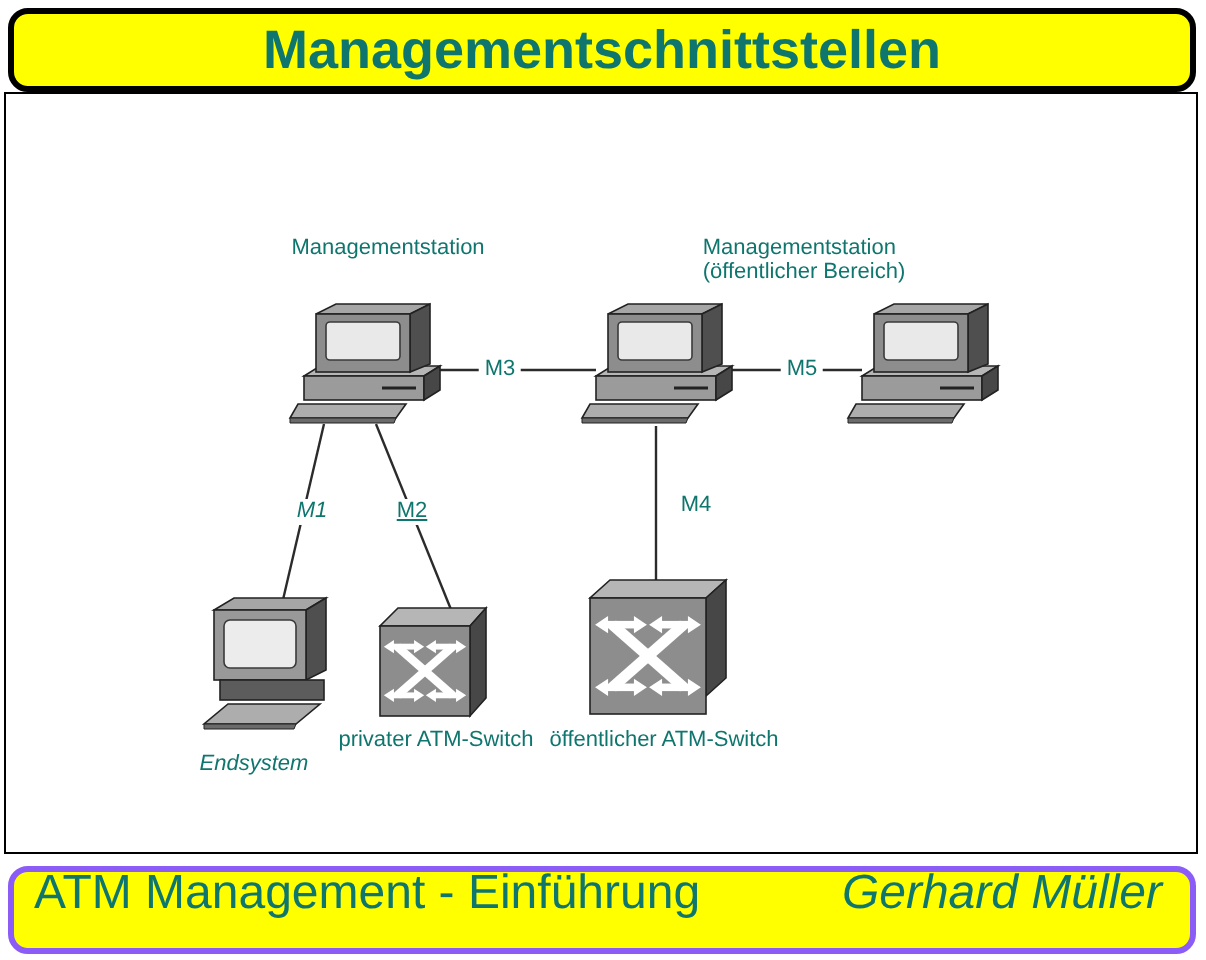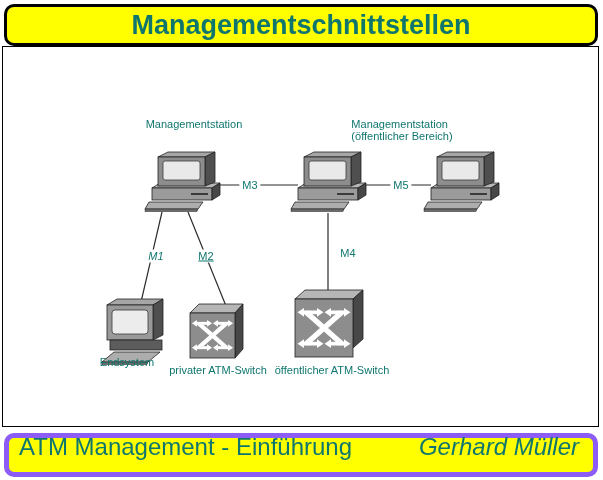--- a/index.html
+++ b/index.html
@@ -14,21 +14,21 @@
   }
   .title-bar .title-text{
     font-size:27px;font-weight:bold;letter-spacing:0px;white-space:nowrap;
   }
   .content-area{
     position:absolute;left:2px;top:46px;width:597px;height:381px;
     box-sizing:border-box;border:1px solid #000;background:#fff;
   }
   .footer-bar{
     position:absolute;left:4px;top:433px;width:594px;height:44px;
-    box-sizing:border-box;border:5px solid #8b5cf6;border-radius:10px;
+    box-sizing:border-box;border:3px solid #8b5cf6;border-radius:10px;
     background:#ffff00;display:flex;align-items:center;justify-content:space-between;
     padding:0 14px 16px 10px;
   }
   .footer-left{font-size:24px;white-space:nowrap;}
   .footer-right{font-size:24px;font-style:italic;white-space:nowrap;}
   .diagram-svg{position:absolute;left:0;top:0;}
   .diag-label{
     position:absolute;font-size:11px;line-height:12px;
     transform:translate(-50%,0);white-space:nowrap;
   }
@@ -128,21 +128,21 @@
     <div>Managementstation</div>
     <div>(öffentlicher Bereich)</div>
   </div>
 
   <span class="m-label" style="left:156px;top:256px;font-style:italic;">M1</span>
   <span class="m-label" style="left:206px;top:256px;text-decoration:underline;">M2</span>
   <span class="m-label" style="left:250px;top:185px;">M3</span>
   <span class="m-label" style="left:327px;top:253px;margin-left:21px;">M4</span>
   <span class="m-label" style="left:401px;top:185px;">M5</span>
 
-  <span class="diag-label" style="left:127px;top:356px;">Endsystem</span>
+  <span class="diag-label" style="left:127px;top:376px;font-style:italic;">Endsystem</span>
   <span class="diag-label" style="left:332px;top:364px;">öffentlicher ATM-Switch</span>
   <span class="diag-label" style="left:218px;top:364px;">privater ATM-Switch</span>
 
   <div class="footer-bar">
     <span class="footer-left">ATM Management - Einführung</span>
     <span class="footer-right">Gerhard Müller</span>
   </div>
 
 </div>
 

